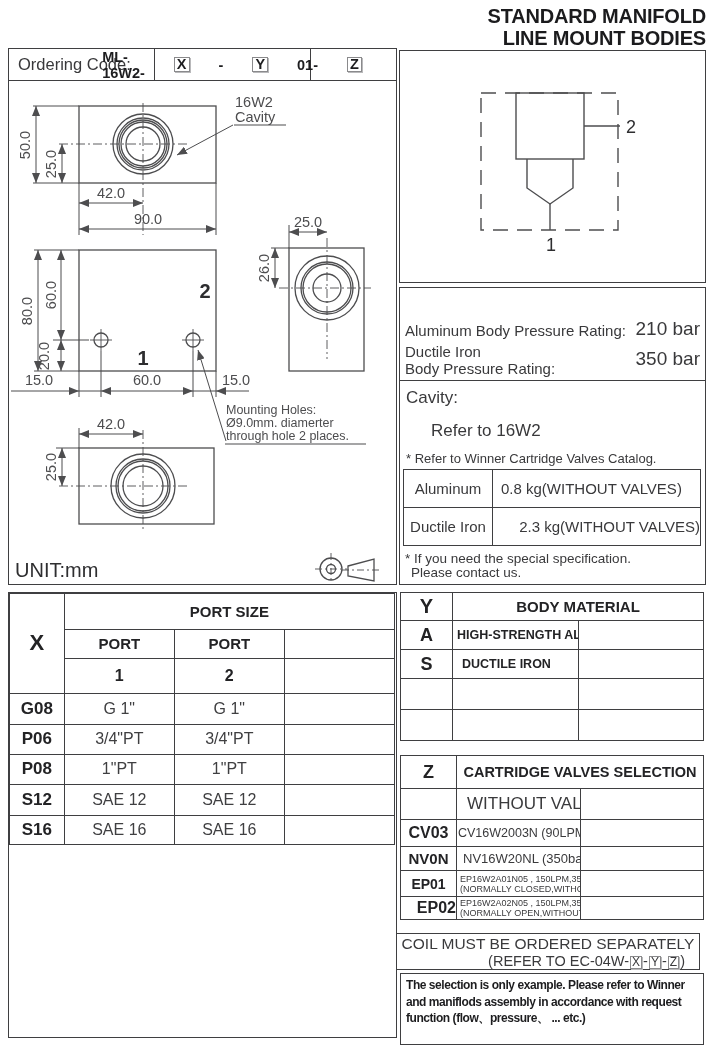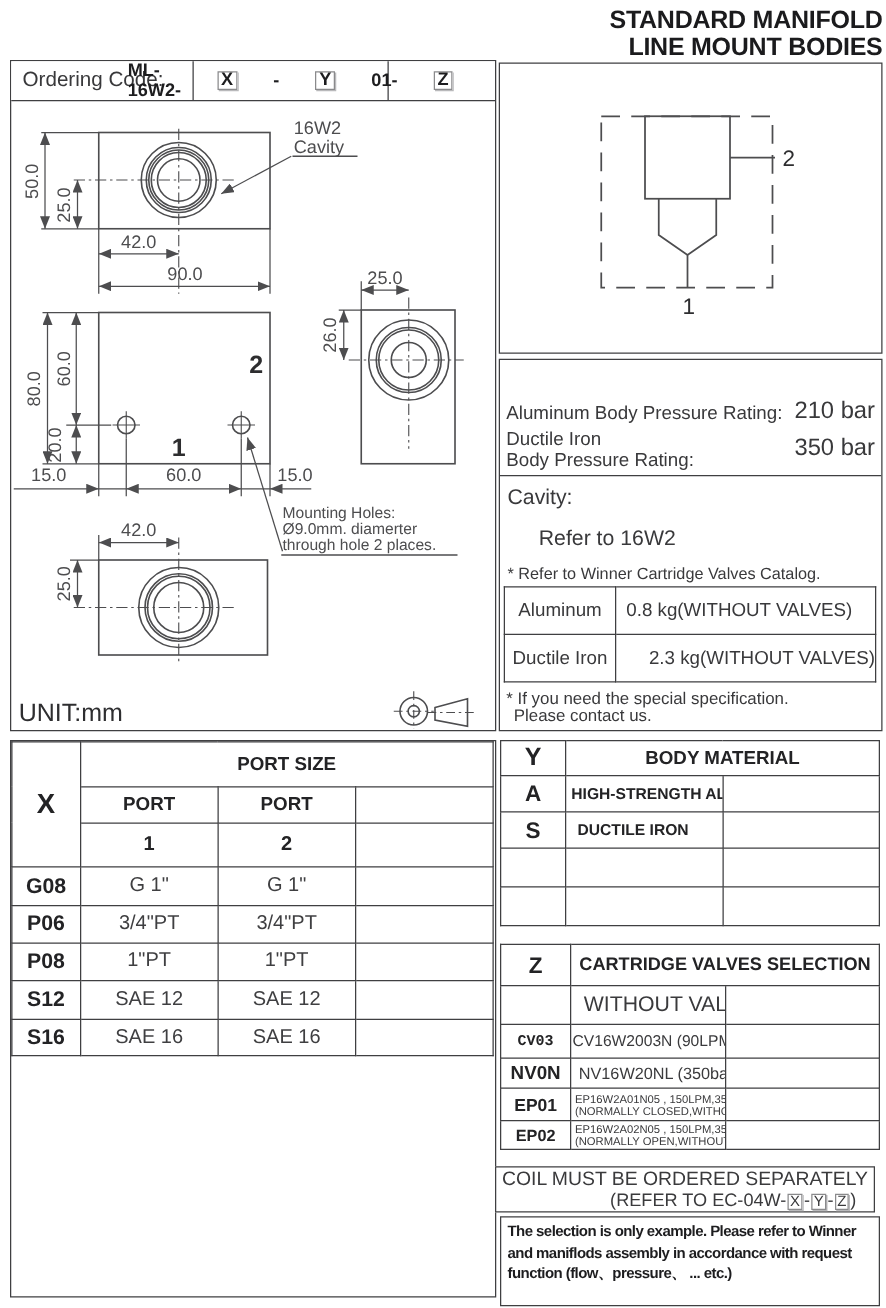--- a/index.html
+++ b/index.html
@@ -315,39 +315,39 @@
         <tr style="height:33px;">
       <td style="width:55px;font-weight:bold;font-size:18px;">Z</td>
       <td colspan="2" style="font-weight:bold;font-size:14.5px;">CARTRIDGE VALVES SELECTION</td>
     </tr>
     <tr style="height:31px;">
       <td></td>
       <td style="width:178px;font-size:17px;color:#3a3a3c;text-align:left;padding-left:10px;">WITHOUT VALVE</td>
       <td style="width:71px;"></td>
     </tr>
     <tr style="height:27px;">
-      <td style="font-weight:bold;font-size:12px;font-family:Liberation Mono, monospace;">CV03</td>
+      <td style="font-weight:bold;font-size:16px;">CV03</td>
       <td style="font-size:12.5px;color:#3a3a3c;text-align:left;padding-left:1px;">CV16W2003N (90LPM , 240bar)</td>
       <td></td>
     </tr>
     <tr style="height:24px;padding-left:35px;">
       <td style="font-weight:bold;font-size:15px;">NV0N</td>
       <td style="font-size:13px;color:#3a3a3c;text-align:left;padding-left:6px;">NV16W20NL (350bar)</td>
       <td></td>
     </tr>
     <tr style="height:26px;">
       <td style="font-weight:bold;font-size:14px;">EP01</td>
       <td style="text-align:left;padding-left:3px;">
         <div style="font-size:9px;color:#3a3a3c;line-height:10px;">EP16W2A01N05 , 150LPM,350bar</div>
         <div style="font-size:9px;color:#3a3a3c;line-height:10px;">(NORMALLY CLOSED,WITHOUT COIL)</div>
       </td>
       <td></td>
     </tr>
     <tr style="height:23px;">
-      <td style="font-weight:bold;font-size:13px;">EP02</td>
+      <td style="font-weight:bold;font-size:16px;text-align:right;">EP02</td>
       <td style="text-align:left;padding-left:3px;">
         <div style="font-size:9px;color:#3a3a3c;line-height:10px;">EP16W2A02N05 , 150LPM,350bar</div>
         <div style="font-size:9px;color:#3a3a3c;line-height:10px;">(NORMALLY OPEN,WITHOUT COIL)</div>
       </td>
       <td></td>
     </tr>
   </tbody>
     </table>
 
   <div class="box" style="left:396px;top:933px;width:304px;height:37px;color:#3a3a3c;">

